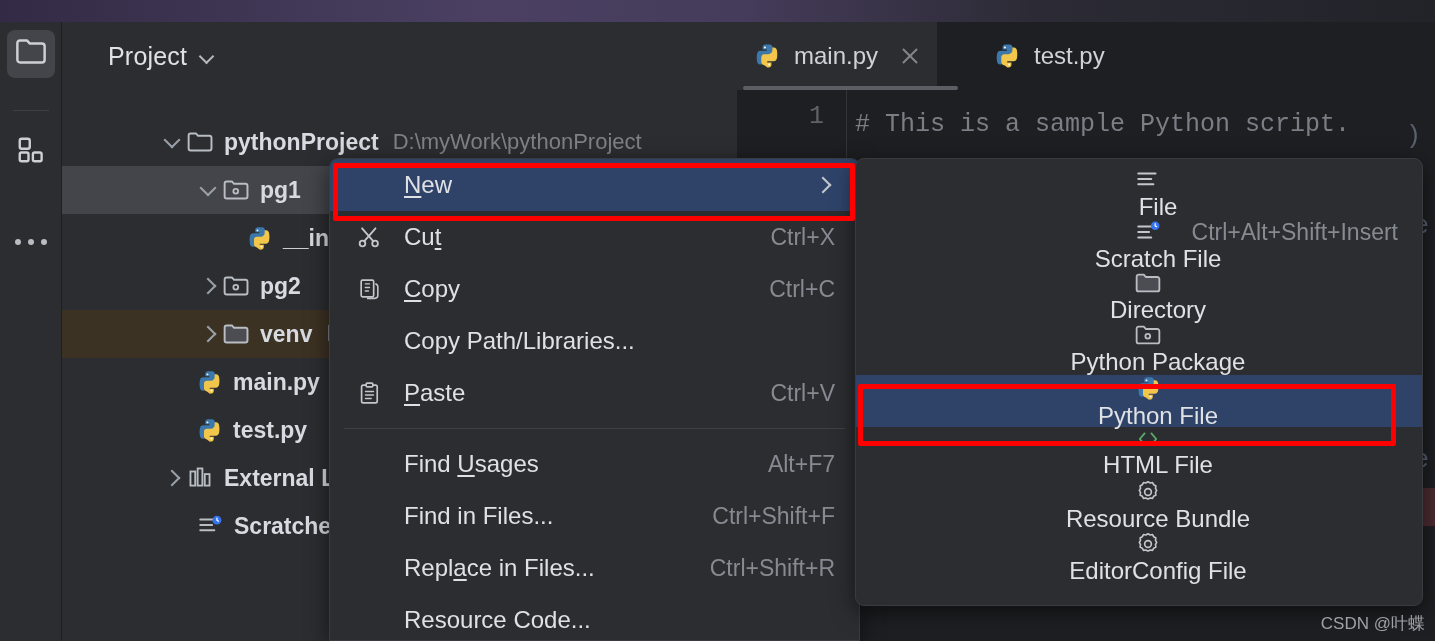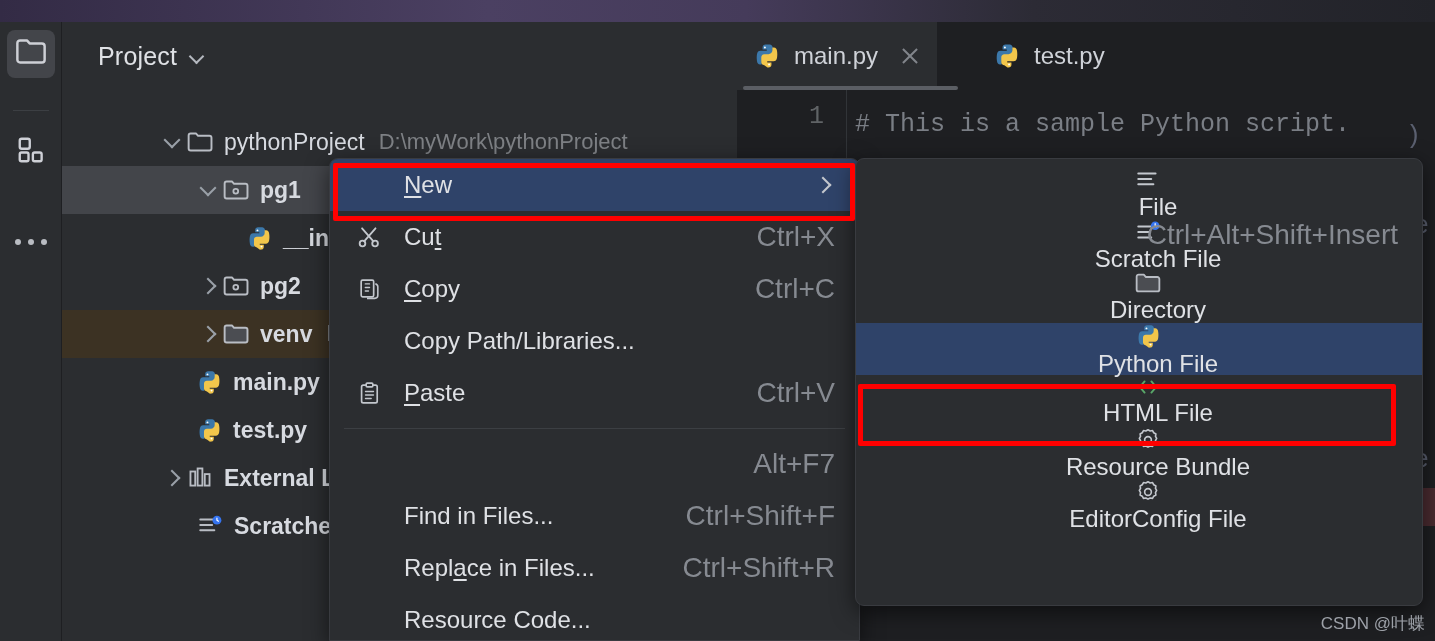--- a/index.html
+++ b/index.html
@@ -37,21 +37,21 @@
     display: flex; align-items: center; justify-content: center; gap: 7px;
   }
   .act-dots i { width: 6px; height: 6px; border-radius: 50%; background: #b9bcc2; display:block; }
 
   
   .projpanel {
     position: absolute; left: 62px; top: 22px; width: 675px; height: 619px;
     background: #2b2d30;
   }
   .proj-header {
-    position: absolute; left: 2px; top: 10px; height: 48px; width: 100%;
+    position: absolute; left: 12px; top: 10px; height: 48px; width: 100%;
     display: flex; align-items: center; padding-left: 34px; gap: 12px;
   }
   .proj-title { color: #dfe1e5; font-size: 25px; letter-spacing: .2px; }
   .chev-dn { width: 16px; height: 16px; position: relative; }
   .chev-dn::before {
     content: ""; position: absolute; left: 2px; top: 3px;
     width: 9px; height: 9px;
     border-right: 2px solid #b4b8bf; border-bottom: 2px solid #b4b8bf;
     transform: rotate(45deg);
   }
@@ -130,21 +130,21 @@
     box-shadow: 0 6px 22px rgba(0,0,0,.55); overflow: hidden;
   }
   .mi {
     position: relative; height: 52px; display: flex; align-items: center;
     color: #dfe1e5; font-size: 24px; padding-left: 24px;
   }
   .mi.hl { background: #2f4369; }
   .mi .micon { width: 30px; flex: none; display:flex; align-items:center; justify-content:center; }
   .mi .mlabel { margin-left: 20px; }
   .mi .mshort {
-    position: absolute; right: 24px; color: #868a91; font-size: 28px;
+    position: absolute; right: 24px; color: #868a91; font-size: 23px;
   }
   .mi .msubmark {
     position: absolute; right: 28px; width: 14px; height: 14px;
   }
   .mi .msubmark::before {
     content:""; position:absolute; left:0; top:1px; width:10px; height:10px;
     border-right:2.4px solid #c3c7cd; border-top:2.4px solid #c3c7cd; transform: rotate(45deg);
   }
   .msep { height: 1px; background: #3c3f43; margin: 9px 14px; }
   .u { text-decoration: underline; text-underline-offset: 3px; }
@@ -209,21 +209,21 @@
 
     <div class="tree">
 
       <div class="trow" style="padding-left:98px;">
         <span class="tw-arrow down"></span>
         <span class="ic">
           <svg width="28" height="25" viewBox="0 0 24 22">
               <path d="M2 4.8a1.8 1.8 0 011.8-1.8h4.6l1.9 2.1h10a1.8 1.8 0 011.8 1.8v9.3a1.8 1.8 0 01-1.8 1.8H3.8A1.8 1.8 0 012 16.2z" stroke="#b9bdc4" stroke-width="1.7" fill="none" stroke-linejoin="round"></path>
             </svg>
         </span>
-        <span class="tlabel" style="font-weight:normal;">pythonProject</span>
+        <span class="tlabel" style="font-weight:bold;">pythonProject</span>
         <span class="tsub">D:\myWork\pythonProject</span>
       </div>
 
       <div class="trow sel-grey" style="padding-left:134px;">
         <span class="tw-arrow down"></span>
         <span class="ic">
           <svg width="28" height="25" viewBox="0 0 24 22">
             <path d="M2 4.8a1.8 1.8 0 011.8-1.8h4.6l1.9 2.1h10a1.8 1.8 0 011.8 1.8v9.3a1.8 1.8 0 01-1.8 1.8H3.8A1.8 1.8 0 012 16.2z" stroke="#b9bdc4" stroke-width="1.7" fill="none" stroke-linejoin="round"></path>
             <circle cx="11.8" cy="11.6" r="2.1" stroke="#b9bdc4" stroke-width="1.6" fill="none"></circle>
           </svg>
@@ -403,20 +403,21 @@
         </svg>
       </span>
       <span class="mlabel"><span class="u">P</span><span>aste</span></span>
       <span class="mshort">Ctrl+V</span>
     </div>
 
     <div class="msep"></div>
 
     <div class="mi">
       <span class="micon"></span>
+      <span class="mlabel"><span>Find </span><span class="u">U</span><span>sages</span></span>
       <span class="mshort">Alt+F7</span>
     </div>
 
     <div class="mi">
       <span class="micon"></span>
       <span class="mlabel">Find in Files...</span>
       <span class="mshort">Ctrl+Shift+F</span>
     </div>
 
     <div class="mi">
@@ -457,20 +458,29 @@
 
     <div class="mi">
       <span class="micon">
         <svg width="28" height="25" viewBox="0 0 24 22">
             <path d="M2 5a1.8 1.8 0 011.8-1.8h4.5l1.9 2.1h10A1.8 1.8 0 0122 7.1v9.1a1.8 1.8 0 01-1.8 1.8H3.8A1.8 1.8 0 012 16.2z" fill="#4b4d52" stroke="#b9bdc4" stroke-width="1.6" stroke-linejoin="round"></path>
           </svg>
       </span>
       <span class="mlabel">Directory</span>
     </div>
 
+    <div class="mi">
+      <span class="micon">
+        <svg width="28" height="25" viewBox="0 0 24 22">
+          <path d="M2 5a1.8 1.8 0 011.8-1.8h4.5l1.9 2.1h10A1.8 1.8 0 0122 7.1v9.1a1.8 1.8 0 01-1.8 1.8H3.8A1.8 1.8 0 012 16.2z" stroke="#b9bdc4" stroke-width="1.6" fill="none" stroke-linejoin="round"></path>
+          <circle cx="11.8" cy="11.6" r="2.1" stroke="#b9bdc4" stroke-width="1.6" fill="none"></circle>
+        </svg>
+      </span>
+      <span class="mlabel">Python Package</span>
+    </div>
 
     <div class="mi hl">
       <span class="micon">
         <svg width="27" height="27" viewBox="0 0 24 24">
           <path d="M11.6 2.1c-3 0-3.4 1.3-3.4 2.6v1.8h3.6v.9H6.4c-1.6 0-2.7 1-3 3-.3 2.3-.3 3.6 0 5.9.2 1.8 1.1 3 2.7 3h1.3v-2.4c0-1.8 1.5-3.3 3.3-3.3h3.7c1.4 0 2.5-1.2 2.5-2.6V4.7c0-1.4-1.2-2.4-2.6-2.6z" fill="#3c78aa"></path>
           <path d="M12.4 21.9c3 0 3.4-1.3 3.4-2.6v-1.8h-3.6v-.9h5.4c1.6 0 2.7-1 3-3 .3-2.3.3-3.6 0-5.9-.2-1.8-1.1-3-2.7-3h-1.3v2.4c0 1.8-1.5 3.3-3.3 3.3H9.6c-1.4 0-2.5 1.2-2.5 2.6v4.3c0 1.4 1.2 2.4 2.6 2.6z" fill="#f2c64b"></path>
           <circle cx="10.2" cy="4.8" r=".85" fill="#fff"></circle>
           <circle cx="13.8" cy="19.2" r=".85" fill="#fff"></circle>
         </svg>
       </span>

